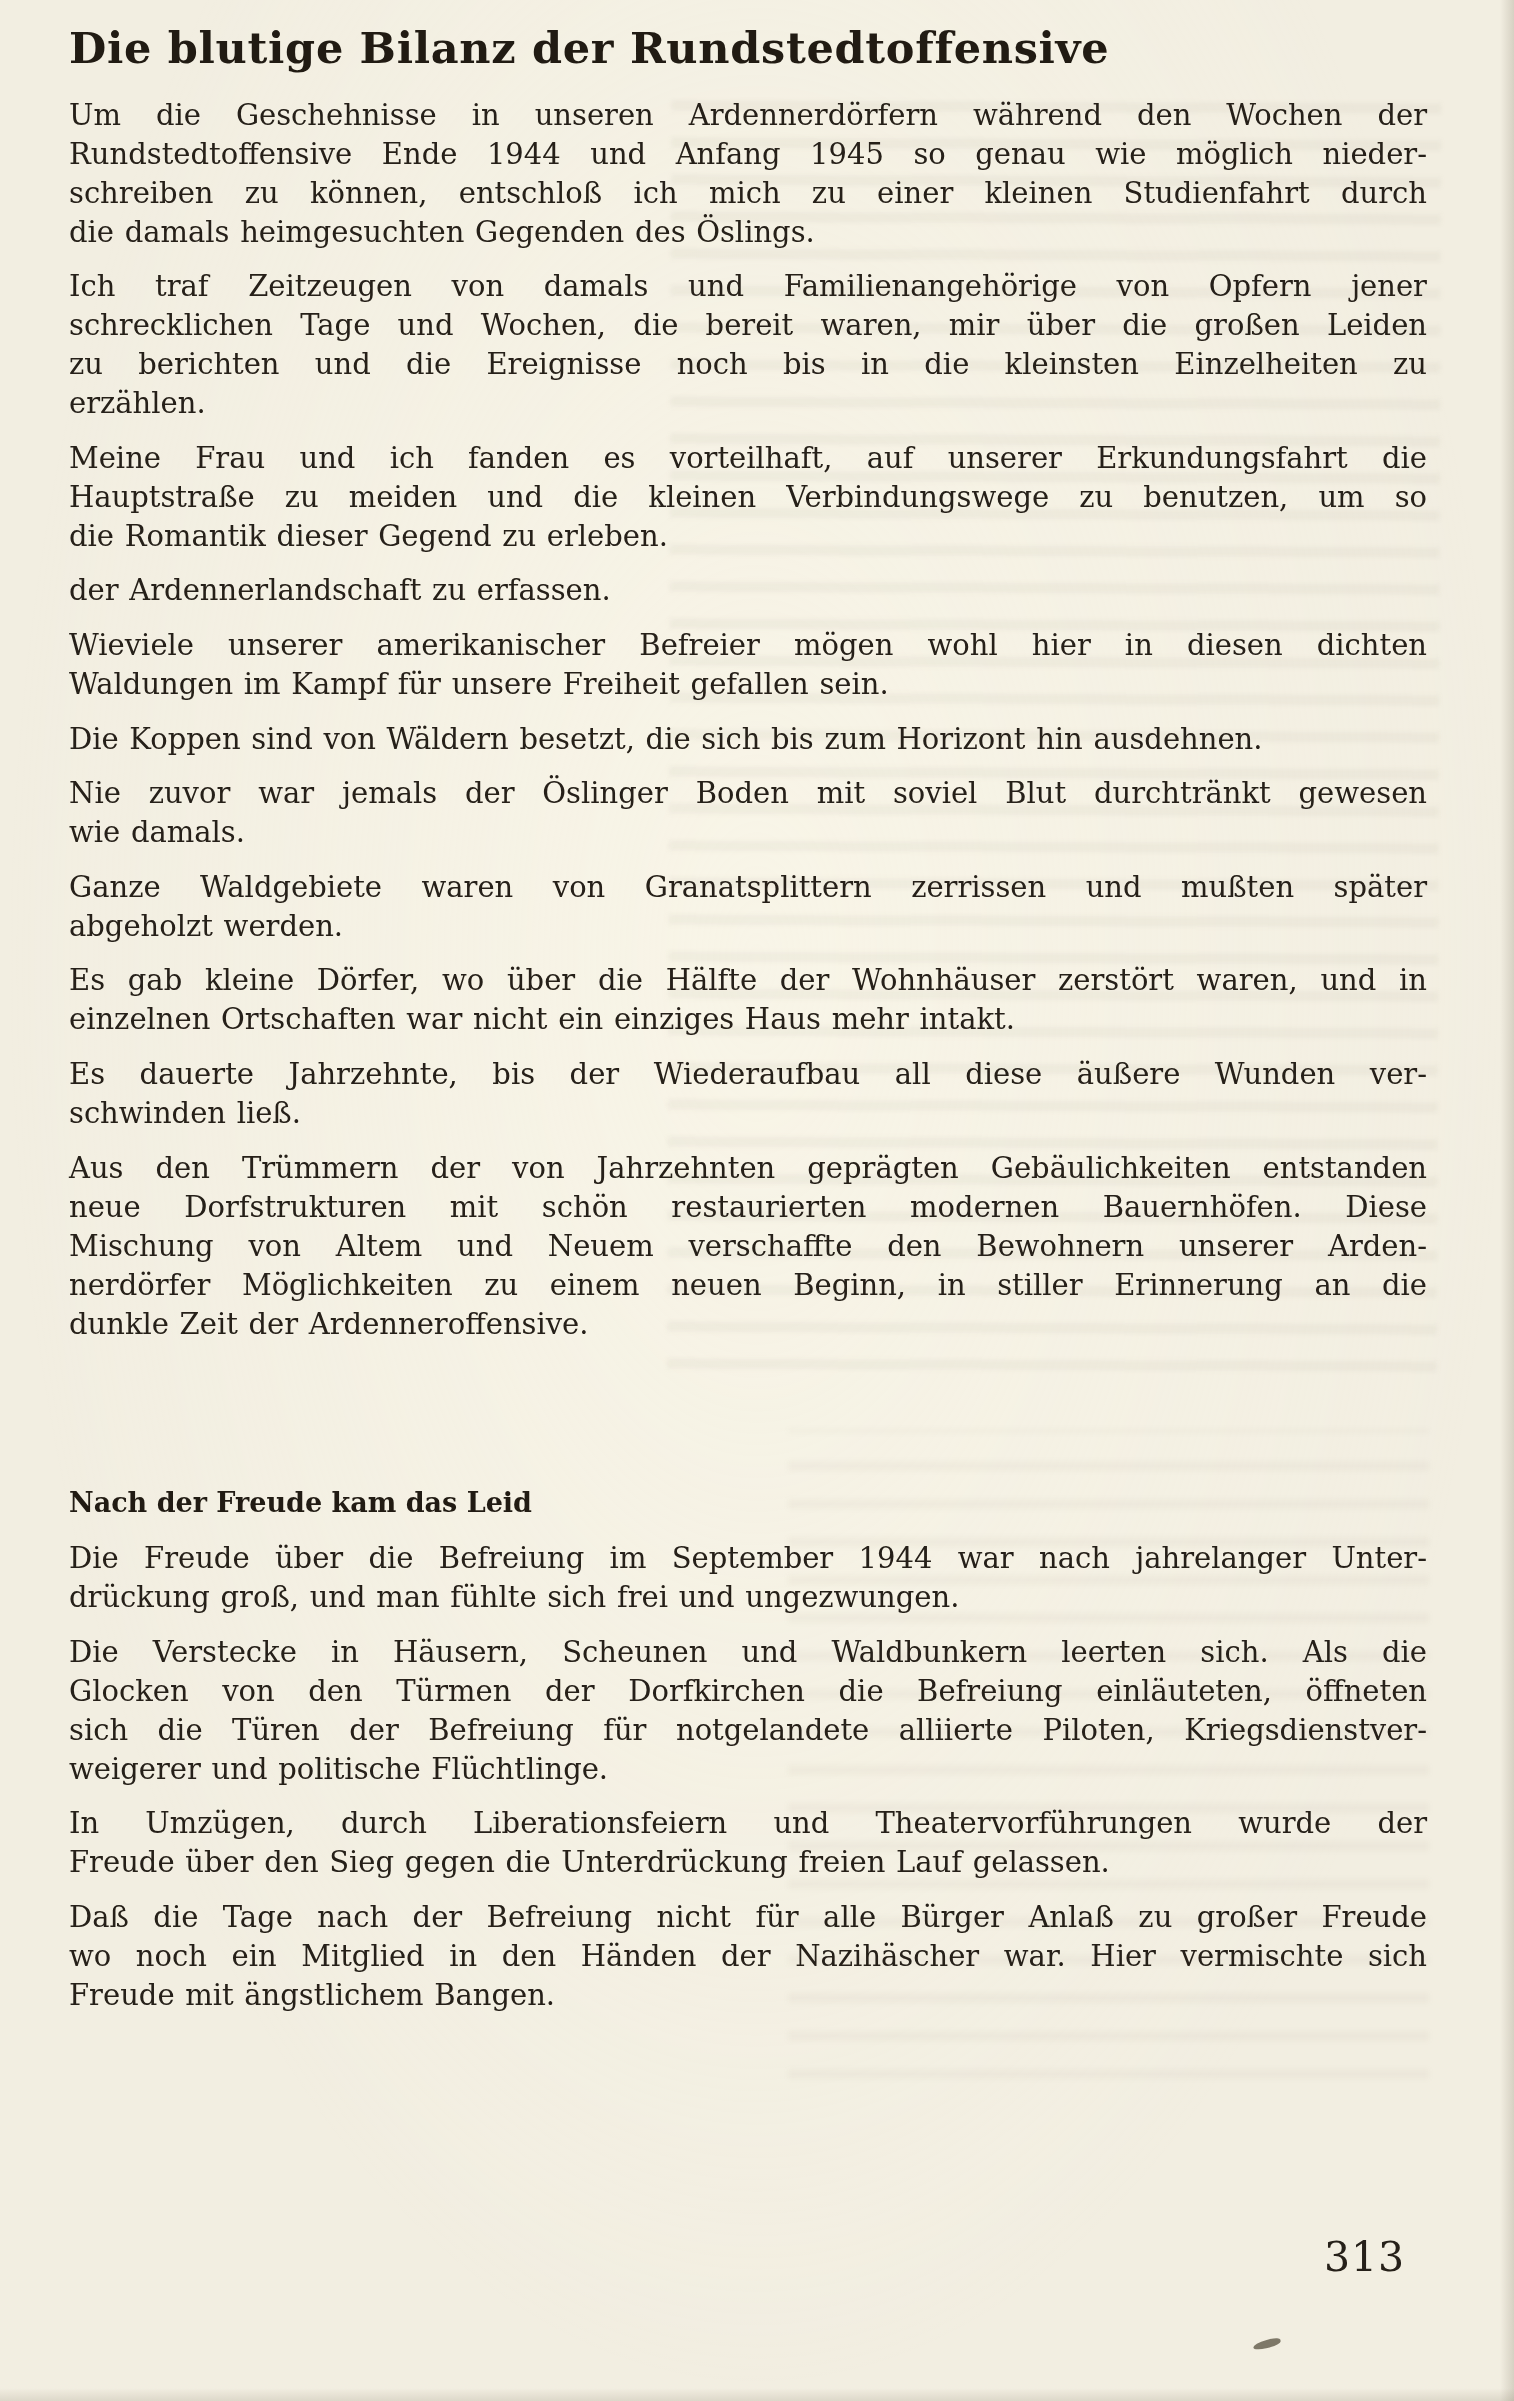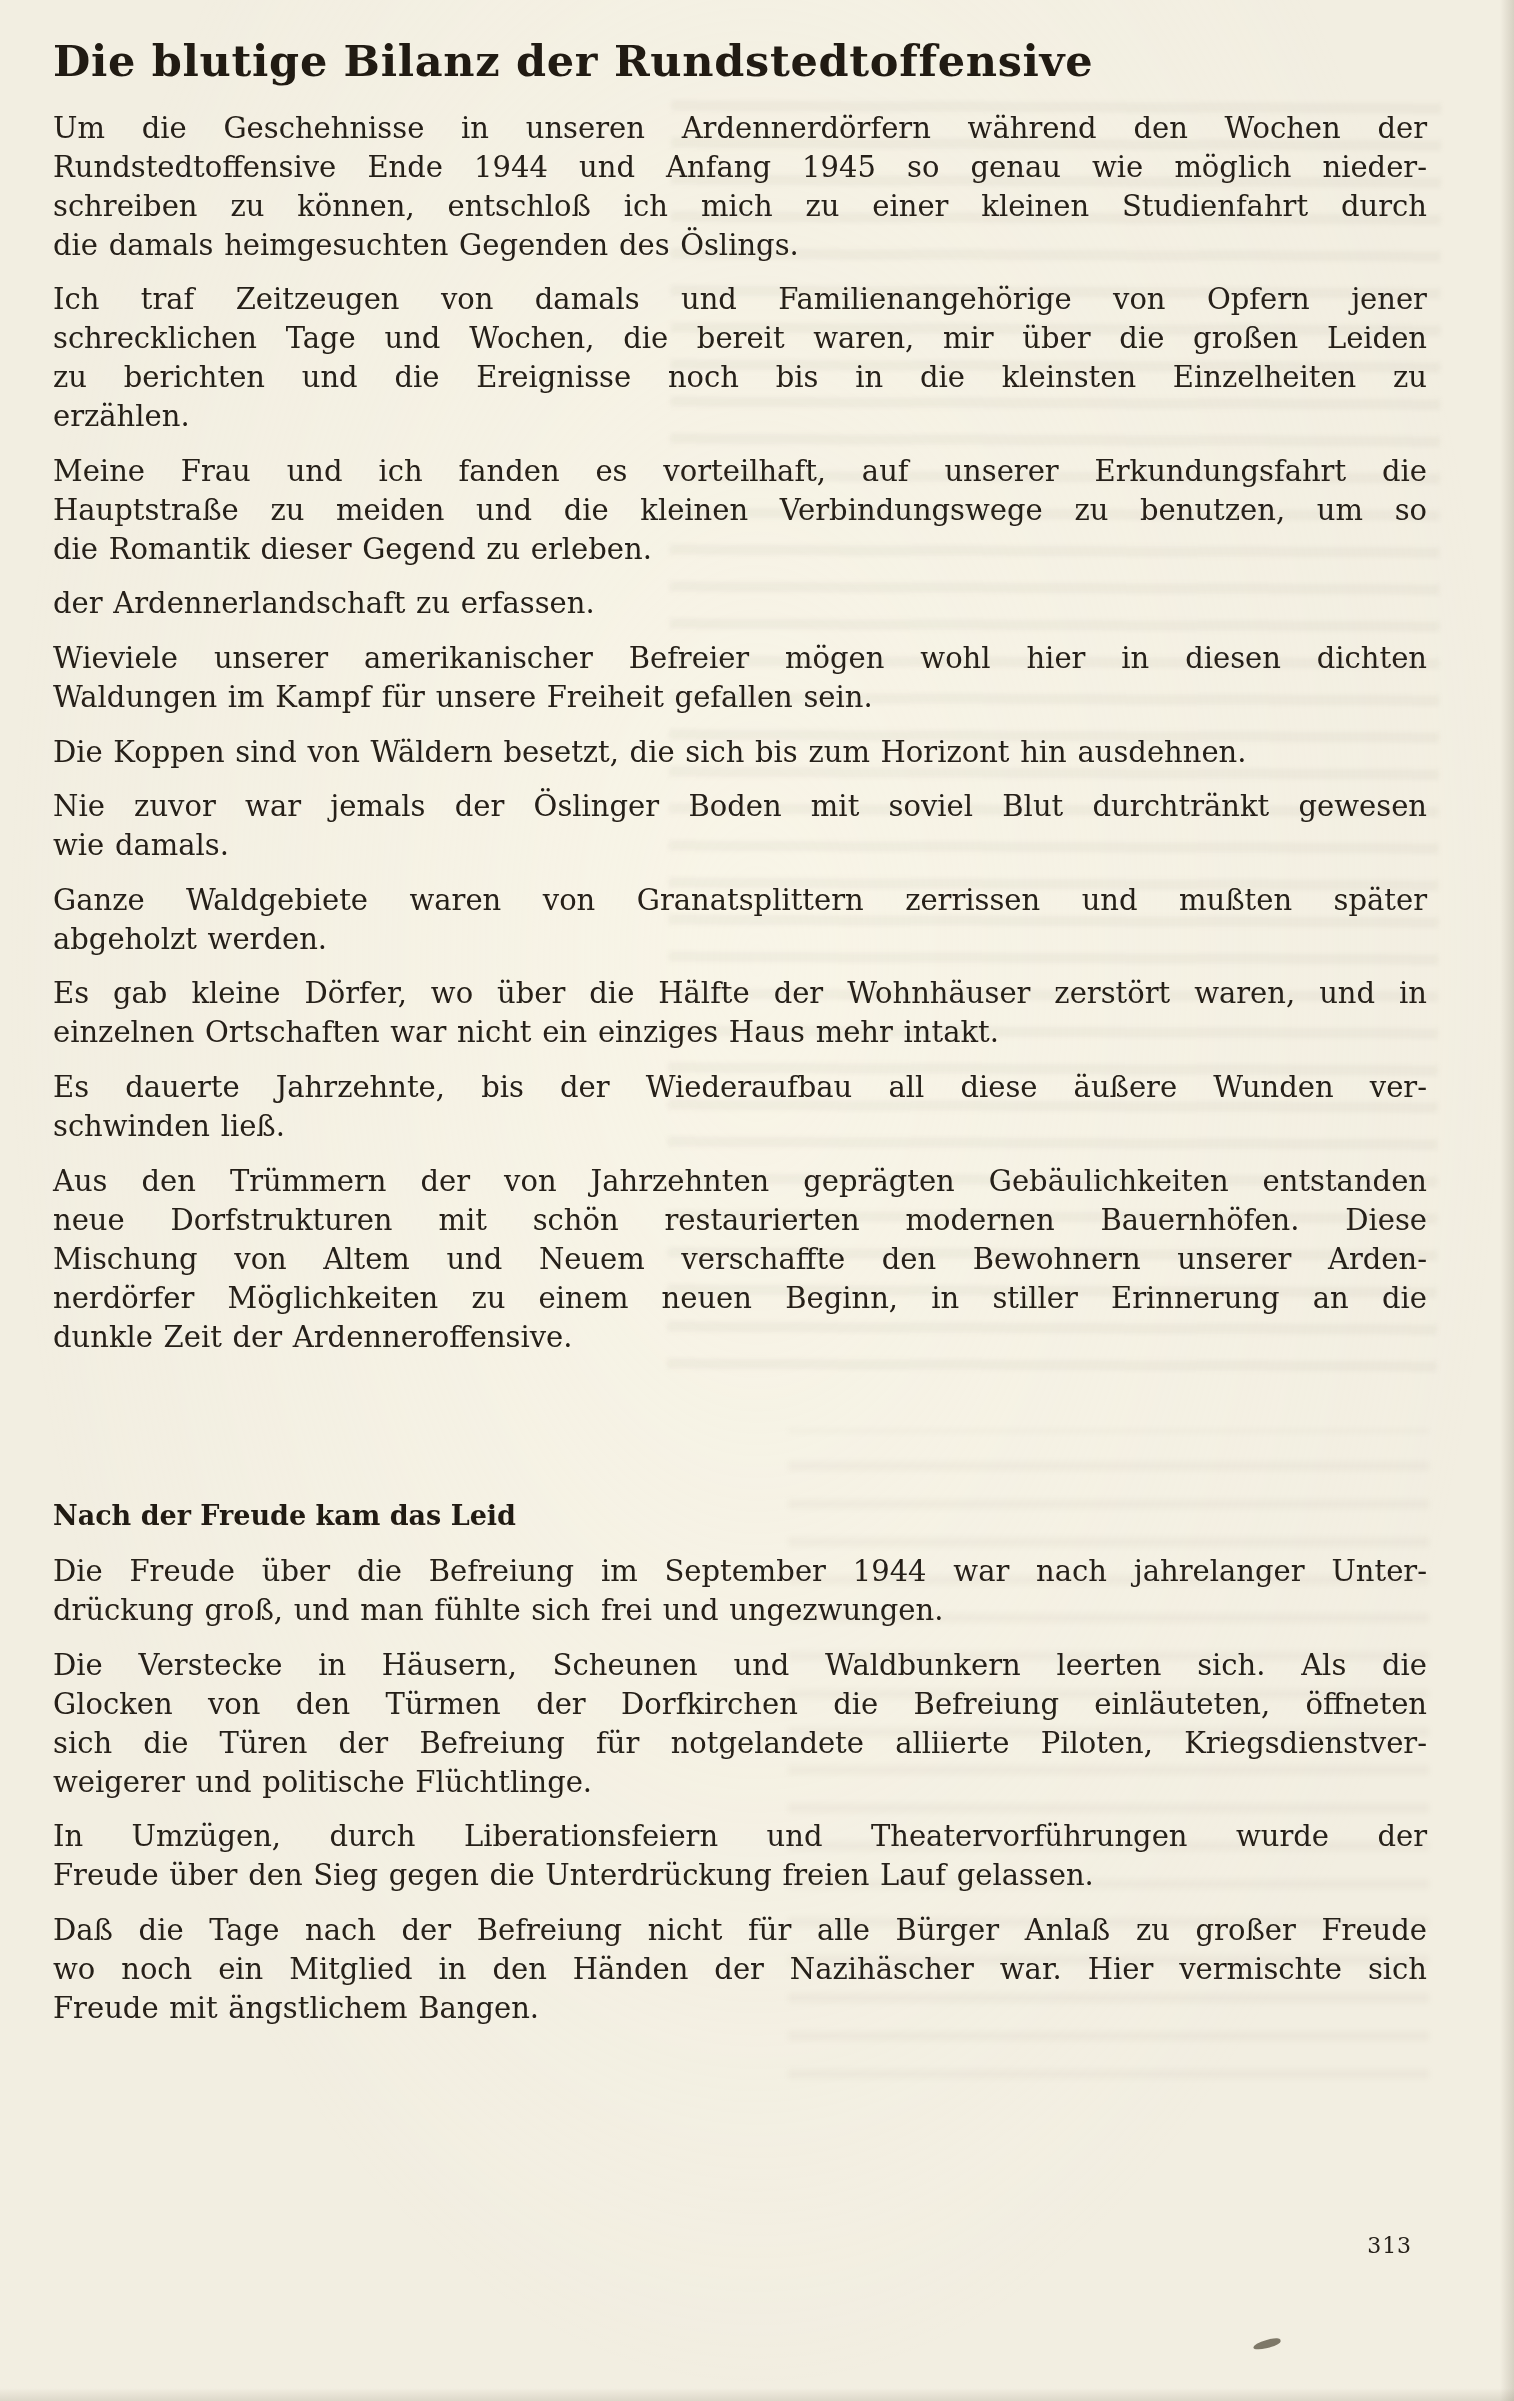--- a/index.html
+++ b/index.html
@@ -43,21 +43,22 @@
     filter: blur(2.7px);
     pointer-events: none;
   }
   .print-artifact {
     position: absolute; left: 1253px; top: 2340px; width: 27.5px; height: 8.2px;
     background: #57503f; border-radius: 60% 40% 50% 50%;
     transform: rotate(-14deg); opacity: 0.75;
   }
   .content {
     position: relative;
-    padding: 31px 88px 0 53px;
+    padding: 18px 88px 0 53px;
+    margin-left: 16px;
   }
   h1.page-title {
     font-size: 43px;
     line-height: 1.12;
     font-weight: 700;
     letter-spacing: 0.7px;
     margin: 5.5px 0 24px 0;
     color: #211b13;
   }
   .para {
@@ -76,22 +77,22 @@
   h2.subheading {
     font-size: 27px;
     line-height: 40px;
     font-weight: 700;
     margin: 139px 0 16.5px 0;
     color: #211b13;
   }
   .page-number {
     position: absolute;
     top: 2233px;
-    right: 103px;
-    font-size: 22px;
+    right: 110px;
+    font-size: 41px;
     letter-spacing: 0.9px;
     color: #262019;
   }
 </style>
 </head>
 <body>
 
 <div class="bleedthrough"></div>
 <div class="bleedthrough2"></div>
 

